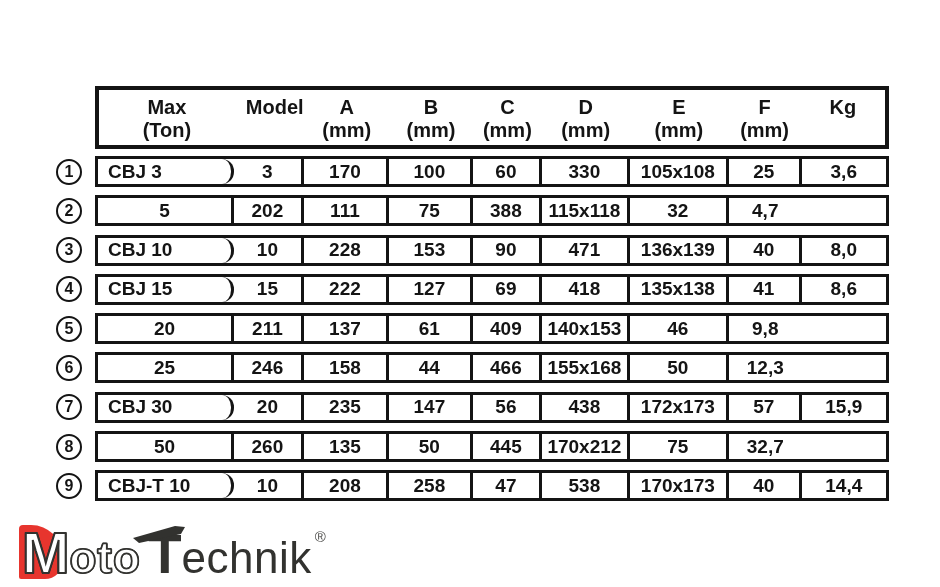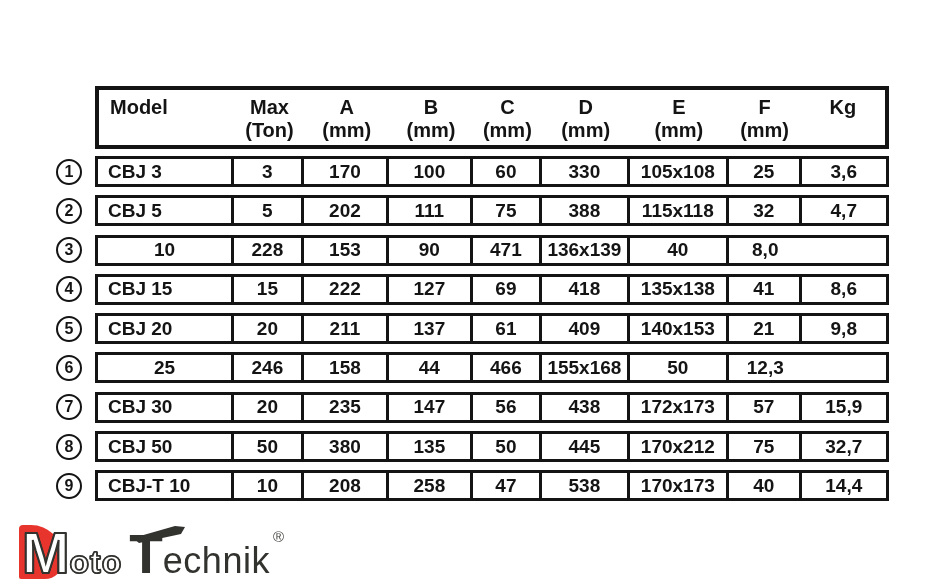--- a/index.html
+++ b/index.html
@@ -26,55 +26,55 @@
   }
   .rowbox{
     width:794px;height:31px;box-sizing:border-box;border:3px solid #141414;background:#fff;
     display:grid;grid-template-columns:137fr 70fr 86fr 84fr 70fr 88fr 100fr 73fr 85fr;
   }
   .cell{
     box-sizing:border-box;display:flex;align-items:center;justify-content:center;
     font-weight:bold;font-size:19px;border-right:3px solid #141414;overflow:hidden;white-space:nowrap;
   }
   .cell:last-child{border-right:none;text-align:center;}
-  .cell.model{justify-content:flex-start;padding-left:10px;}
+  .cell.model{justify-content:flex-start;padding-left:10px;border-radius:12px;}
   
   .logo{position:absolute;left:16px;top:521px;width:270px;height:63px;}
   .logo-red{
     position:absolute;left:3px;top:4px;width:44px;height:54px;
     background:#e7352e;border-radius:4px 32px 18px 2px;
   }
   .logo-text{
     position:absolute;left:6px;bottom:2px;display:flex;align-items:baseline;white-space:nowrap;
   }
   .logo-text span{line-height:1;display:inline-block;}
   .lg-m{
     font-size:57px;font-weight:bold;color:#ffffff;
     -webkit-text-stroke:2px #32322f;
     text-shadow:-1px 0 #32322f,1px 0 #32322f,0 -1px #32322f,0 1px #32322f;
   }
   .lg-oto{
-    font-size:32px;font-weight:bold;color:#ffffff;letter-spacing:1px;
+    font-size:44px;font-weight:bold;color:#ffffff;letter-spacing:1px;
     -webkit-text-stroke:1.6px #32322f;
     text-shadow:-1px 0 #32322f,1px 0 #32322f,0 -1px #32322f,0 1px #32322f;
     text-align:right;
   }
   .lg-t{font-size:55px;font-weight:bold;color:#32322f;margin-left:7px;}
-  .lg-echnik{font-size:36px;font-weight:normal;color:#32322f;letter-spacing:0.5px;}
+  .lg-echnik{font-size:44px;font-weight:normal;color:#32322f;letter-spacing:0.5px;}
   .lg-reg{font-size:15px;color:#4a4a48;position:relative;top:-31px;margin-left:3px;font-weight:normal;}
   .t-hammer{position:absolute;left:117px;top:4px;}
 </style>
 </head>
 <body>
 
 <div class="canvas">
 
   <div class="header-box" id="header-row">
+      <div class="hcell"><span>Max</span><span class="hline2">(Ton)</span></div>
       <div class="hcell first"><span>Model</span><span class="hline2"></span></div>
-      <div class="hcell"><span>Max</span><span class="hline2">(Ton)</span></div>
       <div class="hcell"><span>A</span><span class="hline2">(mm)</span></div>
       <div class="hcell"><span>B</span><span class="hline2">(mm)</span></div>
       <div class="hcell"><span>C</span><span class="hline2">(mm)</span></div>
       <div class="hcell"><span>D</span><span class="hline2">(mm)</span></div>
       <div class="hcell"><span>E</span><span class="hline2">(mm)</span></div>
       <div class="hcell"><span>F</span><span class="hline2">(mm)</span></div>
       <div class="hcell"><span>Kg</span><span class="hline2"></span></div>
     </div>
 
   <div class="rows" id="rows">
@@ -88,34 +88,34 @@
           <div class="cell">60</div>
           <div class="cell">330</div>
           <div class="cell">105x108</div>
           <div class="cell">25</div>
           <div class="cell">3,6</div>
         </div>
       </div>
       <div class="trow">
         <div class="badge">2</div>
         <div class="rowbox">
-          <div class="cell model">CBJ 5</div>
           <div class="cell">5</div>
           <div class="cell">202</div>
           <div class="cell">111</div>
           <div class="cell">75</div>
           <div class="cell">388</div>
           <div class="cell">115x118</div>
           <div class="cell">32</div>
           <div class="cell">4,7</div>
         </div>
       </div>
       <div class="trow">
         <div class="badge">3</div>
         <div class="rowbox">
+          <div class="cell model">CBJ 10</div>
           <div class="cell">10</div>
           <div class="cell">228</div>
           <div class="cell">153</div>
           <div class="cell">90</div>
           <div class="cell">471</div>
           <div class="cell">136x139</div>
           <div class="cell">40</div>
           <div class="cell">8,0</div>
         </div>
       </div>
@@ -129,28 +129,27 @@
           <div class="cell">69</div>
           <div class="cell">418</div>
           <div class="cell">135x138</div>
           <div class="cell">41</div>
           <div class="cell">8,6</div>
         </div>
       </div>
       <div class="trow">
         <div class="badge">5</div>
         <div class="rowbox">
-          <div class="cell model">CBJ 20</div>
           <div class="cell">20</div>
           <div class="cell">211</div>
           <div class="cell">137</div>
           <div class="cell">61</div>
           <div class="cell">409</div>
           <div class="cell">140x153</div>
-          <div class="cell">21</div>
+          <div class="cell">46</div>
           <div class="cell">9,8</div>
         </div>
       </div>
       <div class="trow">
         <div class="badge">6</div>
         <div class="rowbox">
           <div class="cell">25</div>
           <div class="cell">246</div>
           <div class="cell">158</div>
           <div class="cell">44</div>
@@ -170,23 +169,22 @@
           <div class="cell">56</div>
           <div class="cell">438</div>
           <div class="cell">172x173</div>
           <div class="cell">57</div>
           <div class="cell">15,9</div>
         </div>
       </div>
       <div class="trow">
         <div class="badge">8</div>
         <div class="rowbox">
-          <div class="cell model">CBJ 50</div>
           <div class="cell">50</div>
-          <div class="cell">380</div>
+          <div class="cell">260</div>
           <div class="cell">135</div>
           <div class="cell">50</div>
           <div class="cell">445</div>
           <div class="cell">170x212</div>
           <div class="cell">75</div>
           <div class="cell">32,7</div>
         </div>
       </div>
       <div class="trow">
         <div class="badge">9</div>

